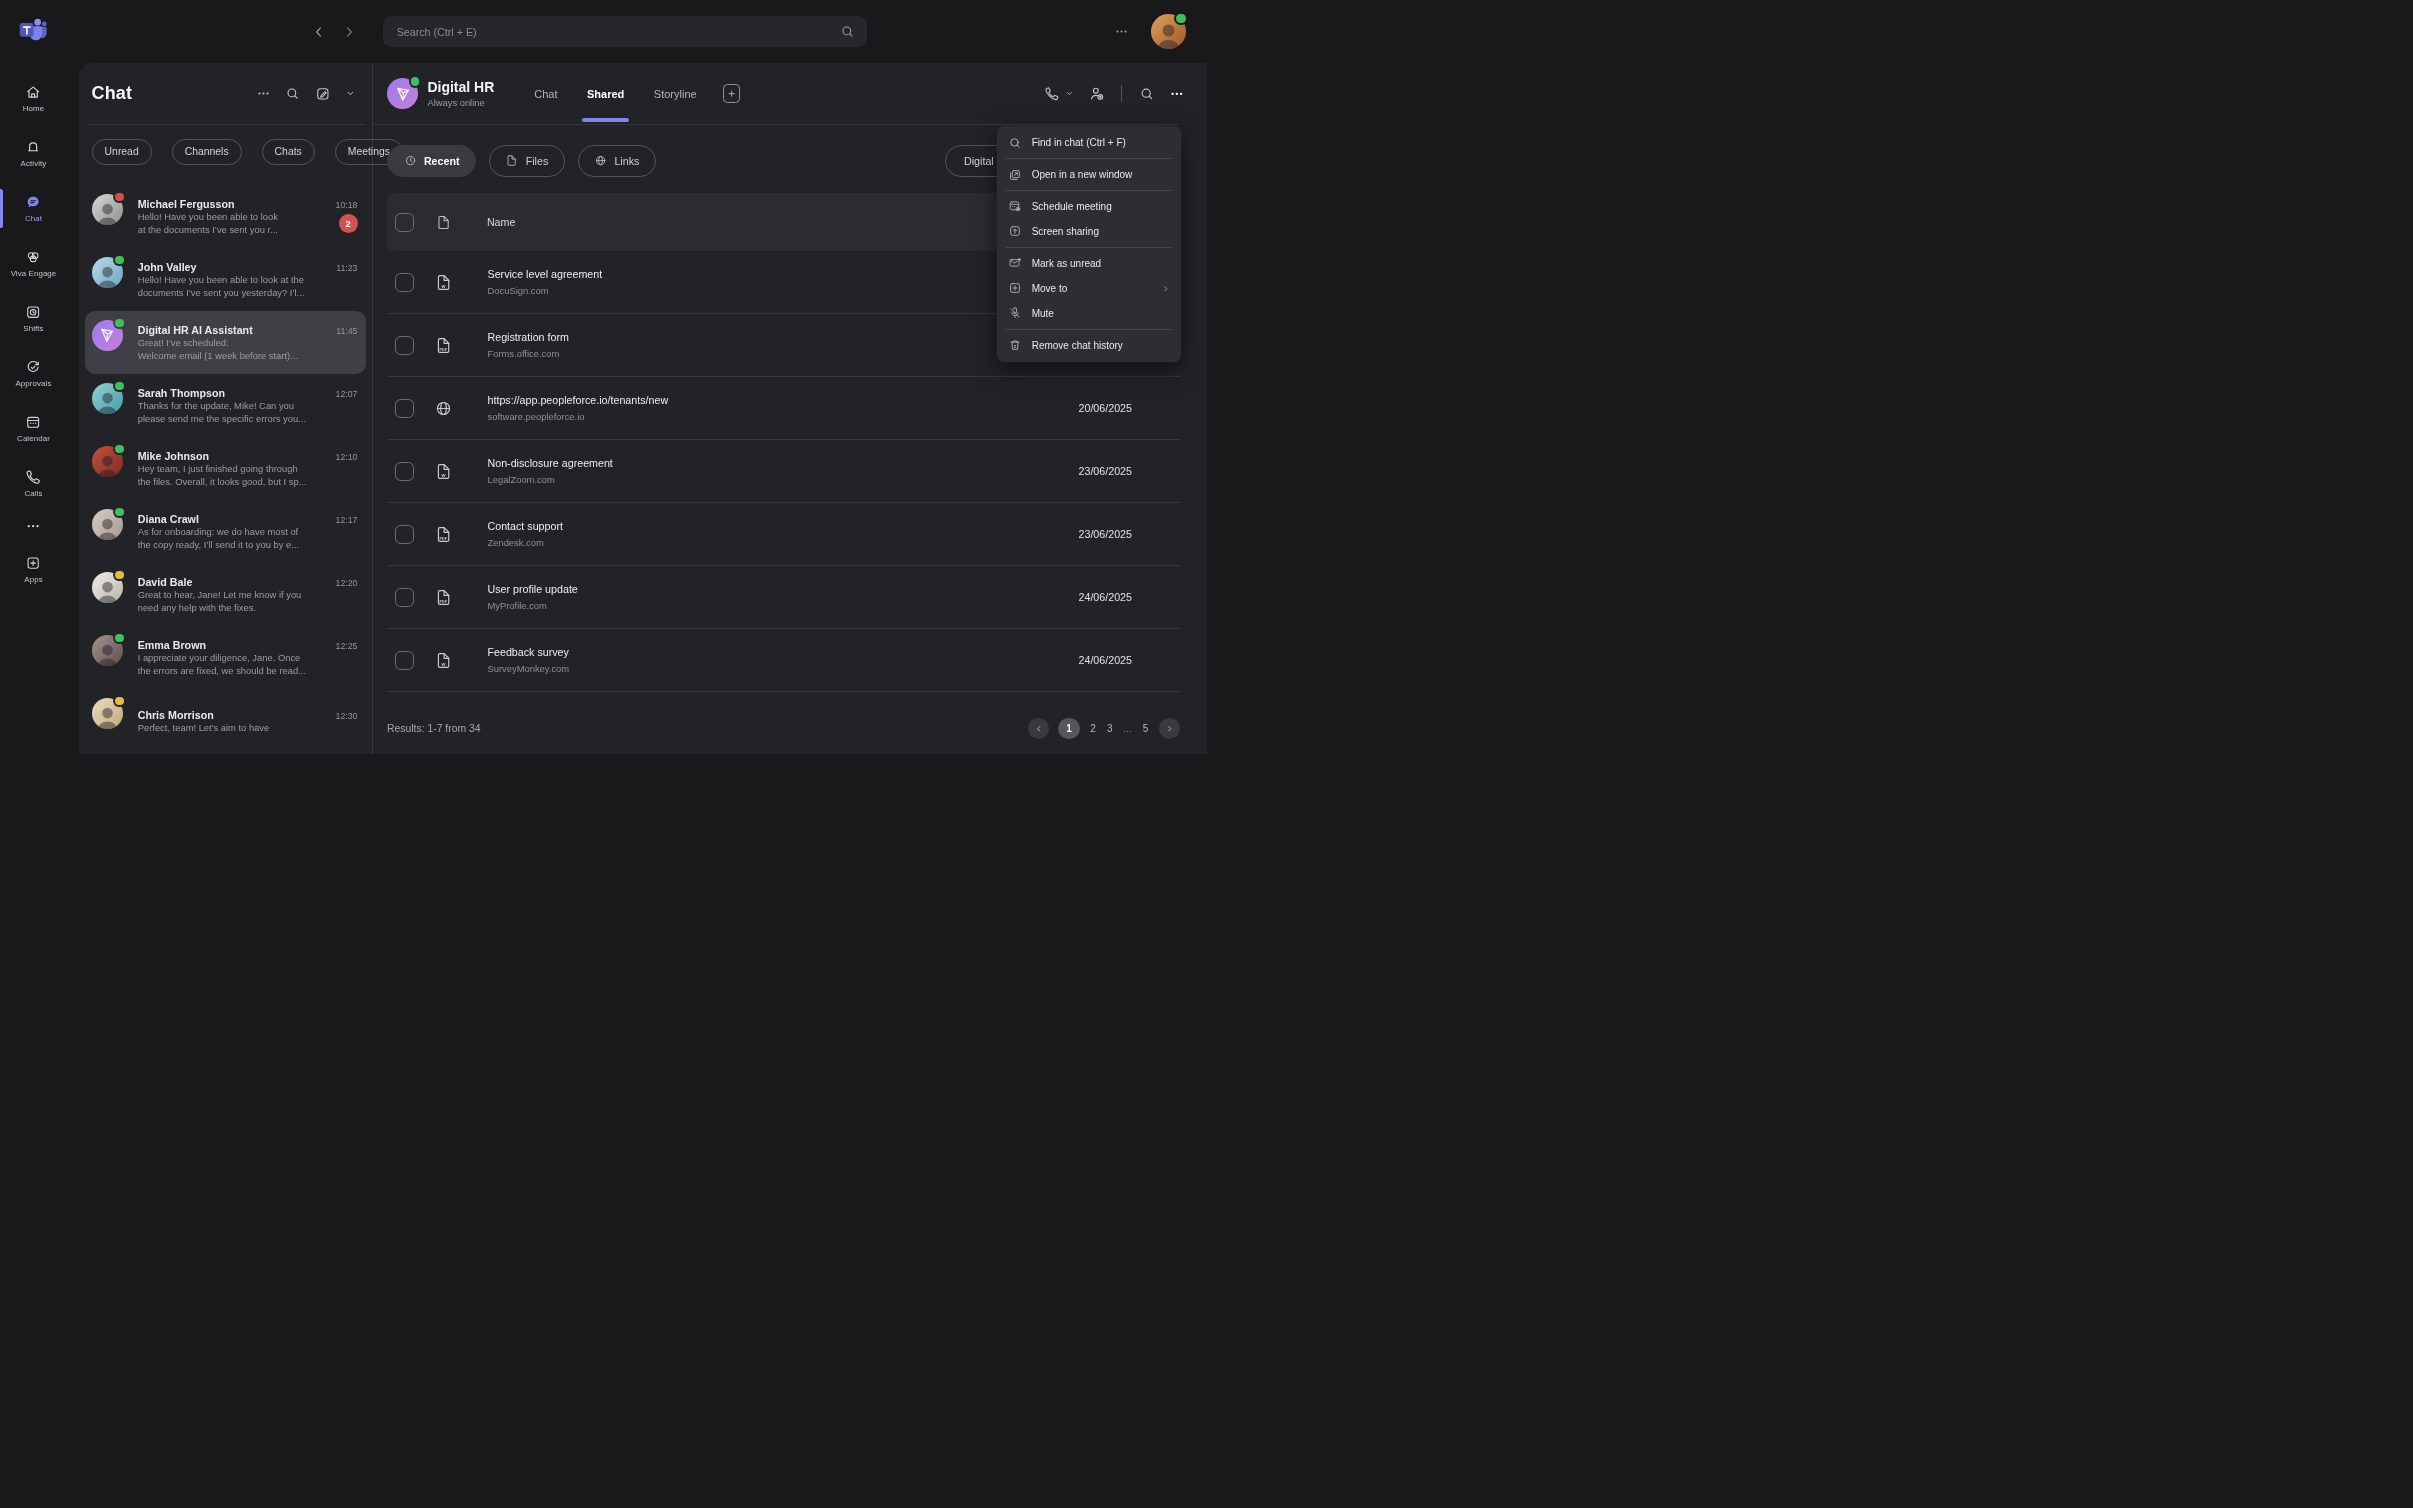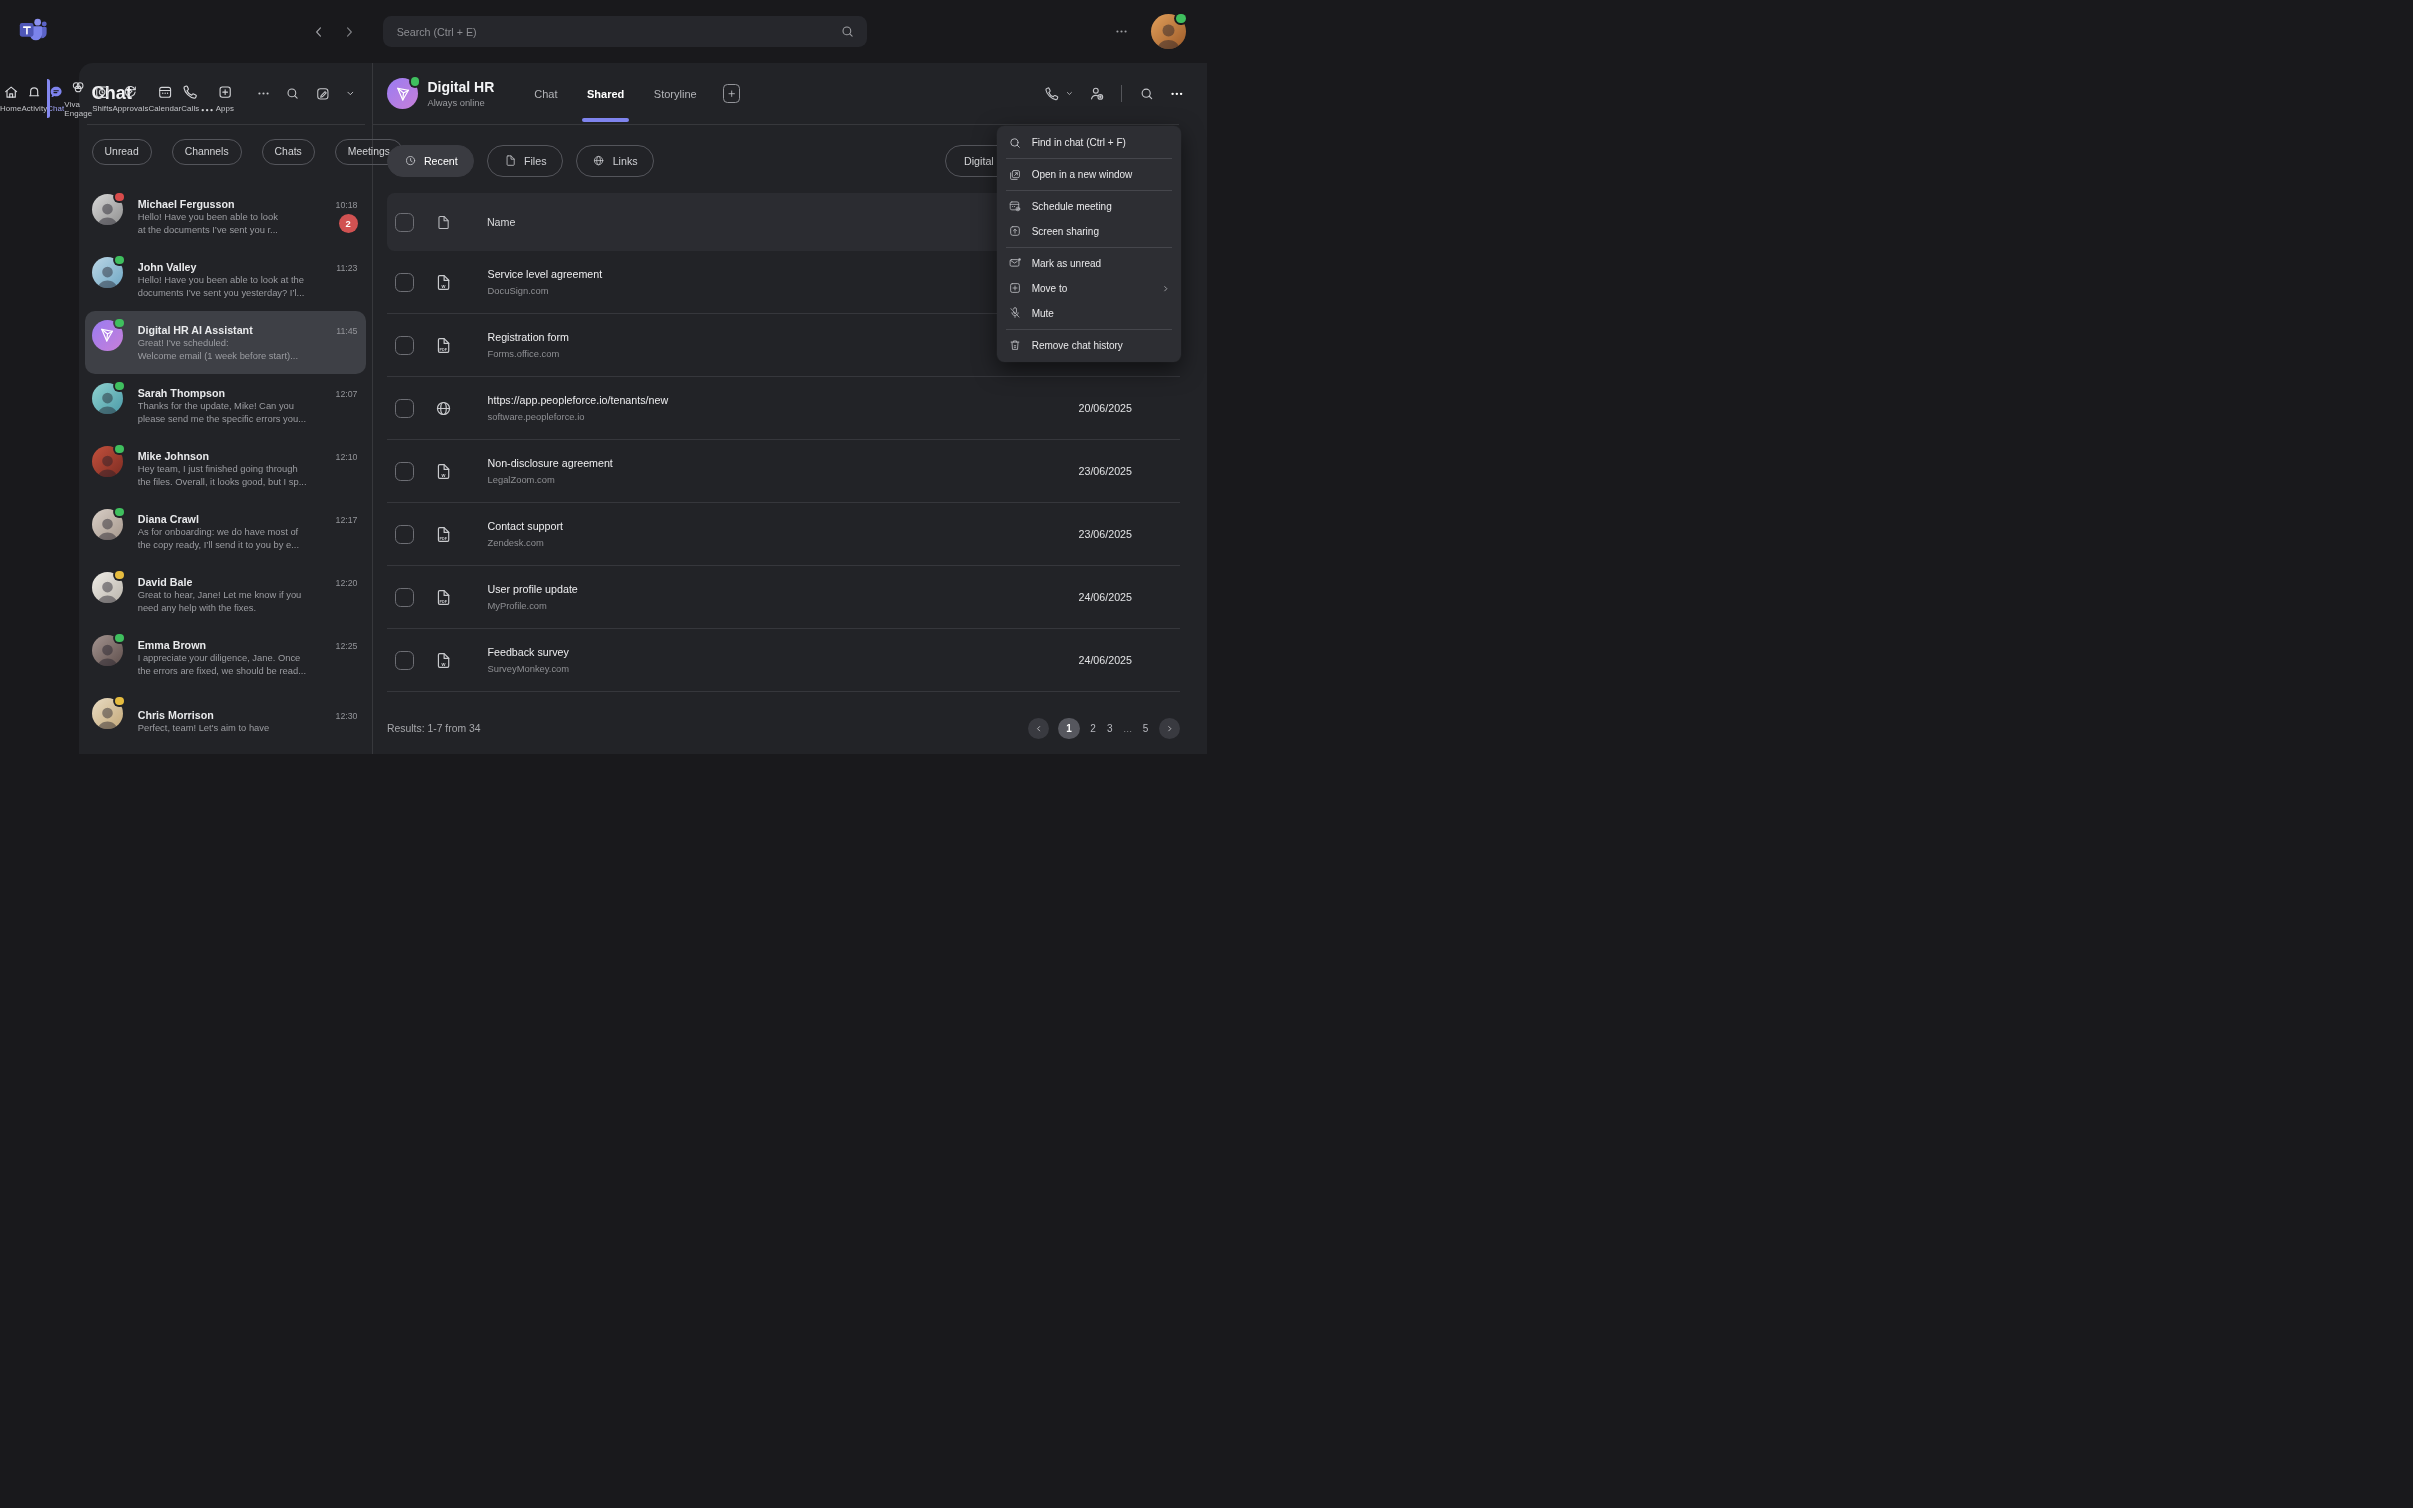--- a/index.html
+++ b/index.html
@@ -8,21 +8,21 @@
     width:1207px; height:754px; overflow:hidden; position:relative;
     font-family:"Liberation Sans","DejaVu Sans",sans-serif;
     -webkit-font-smoothing:antialiased; color:#e8e9eb;
   }
   .icon{display:inline-flex;align-items:center;justify-content:center;flex:none}
   .icon svg{width:100%;height:100%}
 
   
   .rail{position:absolute;left:0;top:0;width:67px;height:754px;display:flex;flex-direction:column;align-items:center;z-index:5}
   .rail-logo{margin-top:15px;width:31px;height:31px}
-  .rail-nav{margin-top:25px;width:100%;display:flex;flex-direction:row;align-items:flex-end}
+  .rail-nav{margin-top:25px;width:100%;display:flex;flex-direction:column;align-items:flex-end}
   .rail-item{position:relative;width:100%;height:55px;display:flex;flex-direction:column;align-items:center;justify-content:center;gap:3.8px;color:#cbccce;cursor:pointer}
   .rail-item.compact{height:31px}
   .rail-item .icon{width:16.3px;height:16.3px;color:#d4d5d8}
   .rail-item .rail-label{font-size:7.9px;letter-spacing:0.1px;color:#c4c5c9}
   .rail-item.active .rail-label{color:#a0a4f4}
   .rail-item.active .icon{color:#7e83ee}
   .rail-item.active::before{content:"";position:absolute;left:0;top:8.2px;bottom:8.2px;width:3.1px;border-radius:0 2.5px 2.5px 0;background:#8488f0}
 
   
   .topbar{position:absolute;left:67px;right:0;top:0;height:63px;display:flex;align-items:center}
@@ -84,21 +84,21 @@
   .add-tab .icon{width:9.4px;height:9.4px}
   .mp-header-right{margin-left:auto;display:flex;align-items:center;gap:14.5px;padding-right:22.6px;color:#c3c4c8}
   .call-group{display:flex;align-items:center;gap:4.4px;cursor:pointer}
   .vsep{width:0.9px;height:17px;background:#54555a;margin:0 1.9px}
   .mp-header-right .white{color:#fff}
   .mp-divider{position:absolute;top:61px;left:0;right:28px;height:0.6px;background:#37383c}
 
   .views-row{position:absolute;top:82px;left:14px;display:flex;gap:12.6px}
   .view-btn{height:32px;border-radius:16.3px;display:flex;align-items:center;gap:7px;padding:0 15.7px;font-size:10.7px;color:#cfd0d4;border:0.8px solid #54555b;background:transparent;cursor:pointer;font-family:inherit}
   .view-btn .icon{width:13.2px;height:13.2px;color:#c2c3c7}
-  .view-btn.active{background:#3a3b41;border-color:#3a3b41;color:#fff;font-weight:400}
+  .view-btn.active{background:#3a3b41;border-color:#3a3b41;color:#fff;font-weight:700}
   .filter-pill{position:absolute;top:82px;left:572px;width:101px;height:32px;border:0.8px solid #54555b;border-radius:16.3px;display:flex;align-items:center;padding-left:18px;font-size:10.7px;color:#d5d6d8;cursor:pointer}
 
   .file-table{position:absolute;top:130px;left:14px;width:793px}
   .t-head{height:58px;background:#2b2c31;border-radius:7.5px;display:flex;align-items:center;padding-left:7.5px}
   .t-row{height:63px;display:flex;align-items:center;padding-left:7.5px;border-bottom:0.6px solid #36373c;cursor:pointer}
   .t-check{width:19px;height:19px;border:1px solid #6d6e74;border-radius:5.7px;flex:none;cursor:pointer}
   .t-icon{margin-left:20px;width:19px;height:19px;color:#c9cacd}
   .t-head .t-icon{color:#bcbdc1;width:17px;height:17px;margin-left:21.4px}
   .t-text{margin-left:35px;min-width:0}
   .t-name-header{font-size:10.7px;color:#d9dadc}

